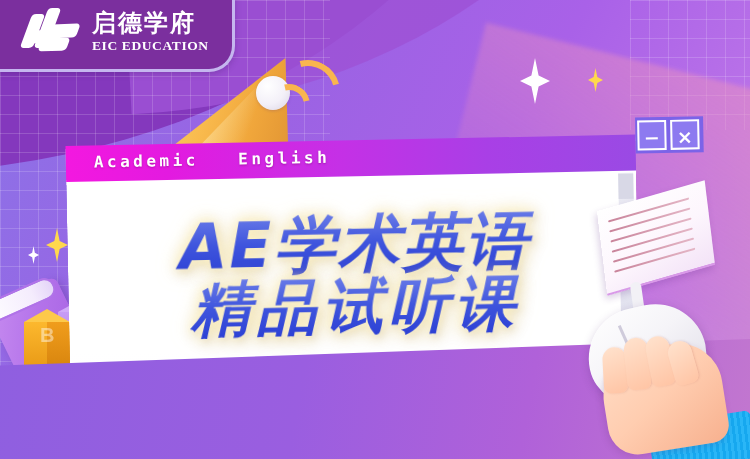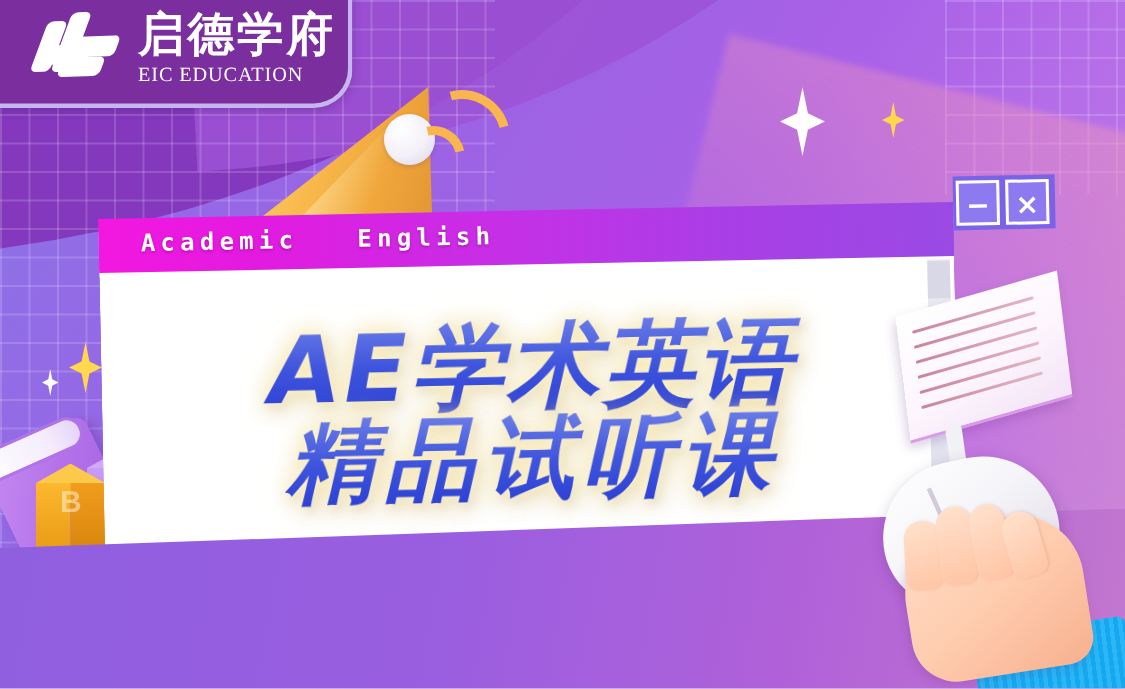--- a/index.html
+++ b/index.html
@@ -88,26 +88,26 @@
     transform:skewX(-22deg) rotate(-2deg);
   }
   .lm1{left:2px;top:6px;width:13px;height:34px;border-radius:7px;}
   .lm2{left:17px;top:0px;width:13px;height:40px;border-radius:7px;}
   .lm3{left:4px;top:22px;width:30px;height:13px;border-radius:7px;transform:skewX(-22deg) rotate(-44deg);}
   .lm4{left:22px;top:16px;width:32px;height:14px;border-radius:7px;transform:skewX(-22deg) rotate(-44deg);}
   .lm5{left:16px;top:30px;width:28px;height:13px;border-radius:7px;transform:skewX(-22deg) rotate(-44deg);}
 
   .logo-text{margin-left:10px;margin-top:6px;}
   .logo-cn{
-    color:#fff;font-size:31px;font-weight:bold;
+    color:#fff;font-size:24px;font-weight:bold;
     letter-spacing:2px;line-height:1.05;
     font-family:"DejaVu Sans","Liberation Sans",sans-serif;
   }
   .logo-en{
-    color:#fff;font-size:13.5px;font-weight:normal;
+    color:#fff;font-size:13.5px;font-weight:bold;
     letter-spacing:.6px;margin-top:2px;
     font-family:"Liberation Serif","DejaVu Serif",serif;
   }
 
   
   .megaphone{position:absolute;left:160px;top:48px;width:175px;height:112px;}
   .mega-cone{
     position:absolute;left:0;top:10px;width:128px;height:98px;
     background:linear-gradient(105deg,#f7cf6a 0%,#f9bb4e 38%,#f0a63b 72%,#e29634 100%);
     clip-path:polygon(98% 0%,100% 86%,0% 100%);

